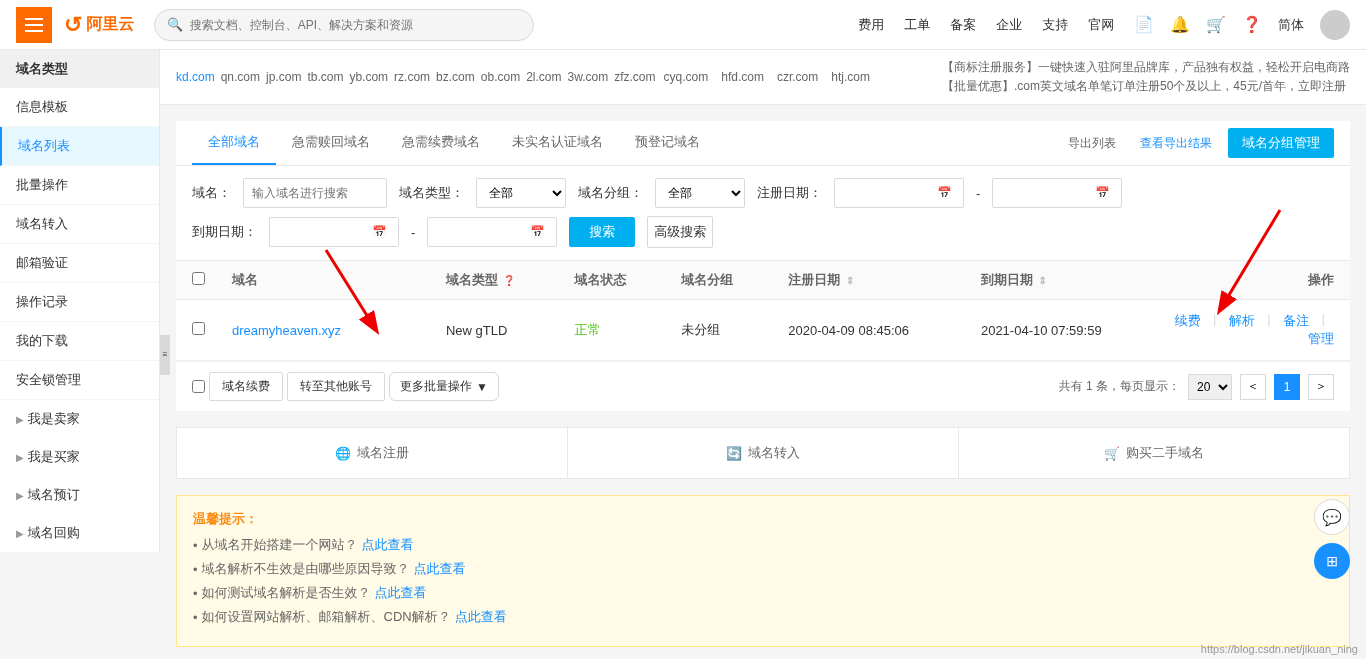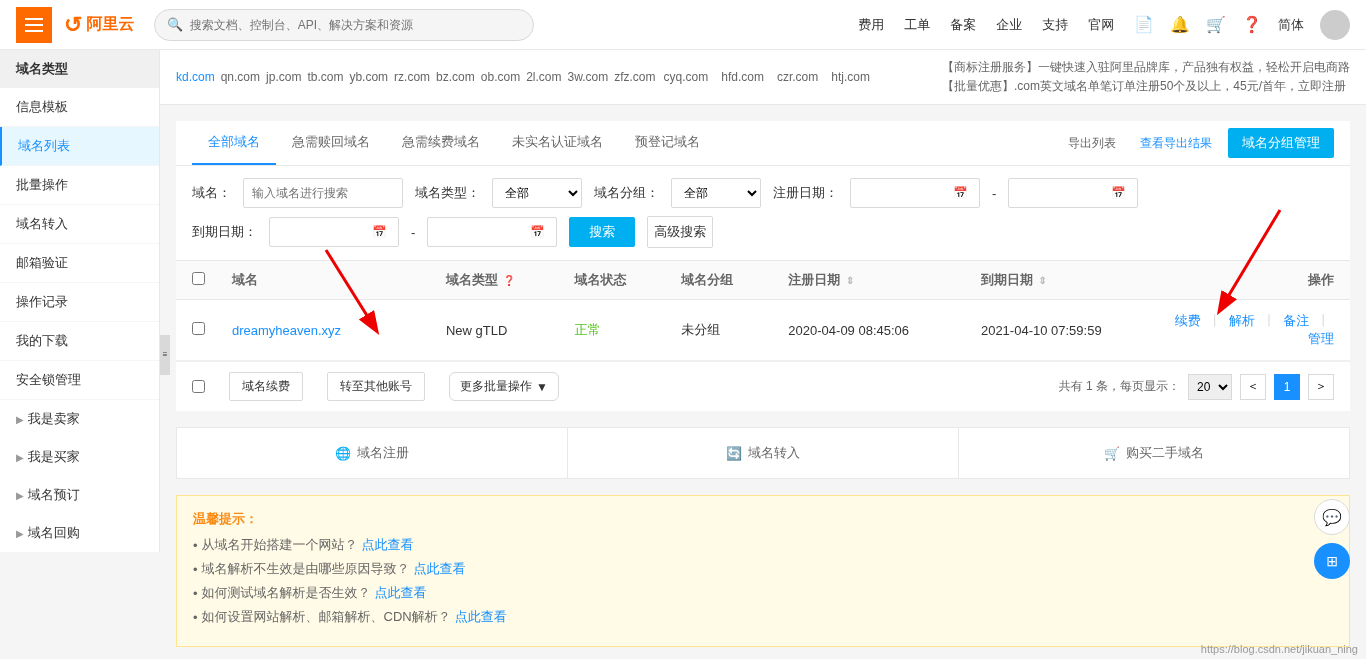--- a/index.html
+++ b/index.html
@@ -369,21 +369,21 @@
       margin: 0 4px;
     }
 
     
     .table-footer {
       display: flex;
       align-items: center;
       padding: 10px 16px;
       background: #fff;
       border-top: 1px solid #f0f0f0;
-      gap: 24px;
+      gap: 4px;
     }
     .btn-batch {
       background: #fff;
       border: 1px solid #d9d9d9;
       padding: 5px 12px;
       font-size: 12px;
       cursor: pointer;
       border-radius: 2px;
       color: #333;
     }
@@ -642,21 +642,21 @@
         <div class="tab-actions">
           <span class="btn-export">导出列表</span>
           <span class="btn-view-export">查看导出结果</span>
           <button class="btn-manage">域名分组管理</button>
         </div>
       </div>
 
       <div class="search-form">
         <div class="search-row">
           <span class="form-label">域名：</span>
-          <input class="form-input" style="width: 160px;" type="text" placeholder="输入域名进行搜索">
+          <input class="form-input" style="width: 144px;" type="text" placeholder="输入域名进行搜索">
           <span class="form-label">域名类型：</span>
           <select class="form-select">
             <option>全部</option>
           </select>
           <span class="form-label">域名分组：</span>
           <select class="form-select">
             <option>全部</option>
           </select>
           <span class="form-label">注册日期：</span>
           <div class="date-input">

